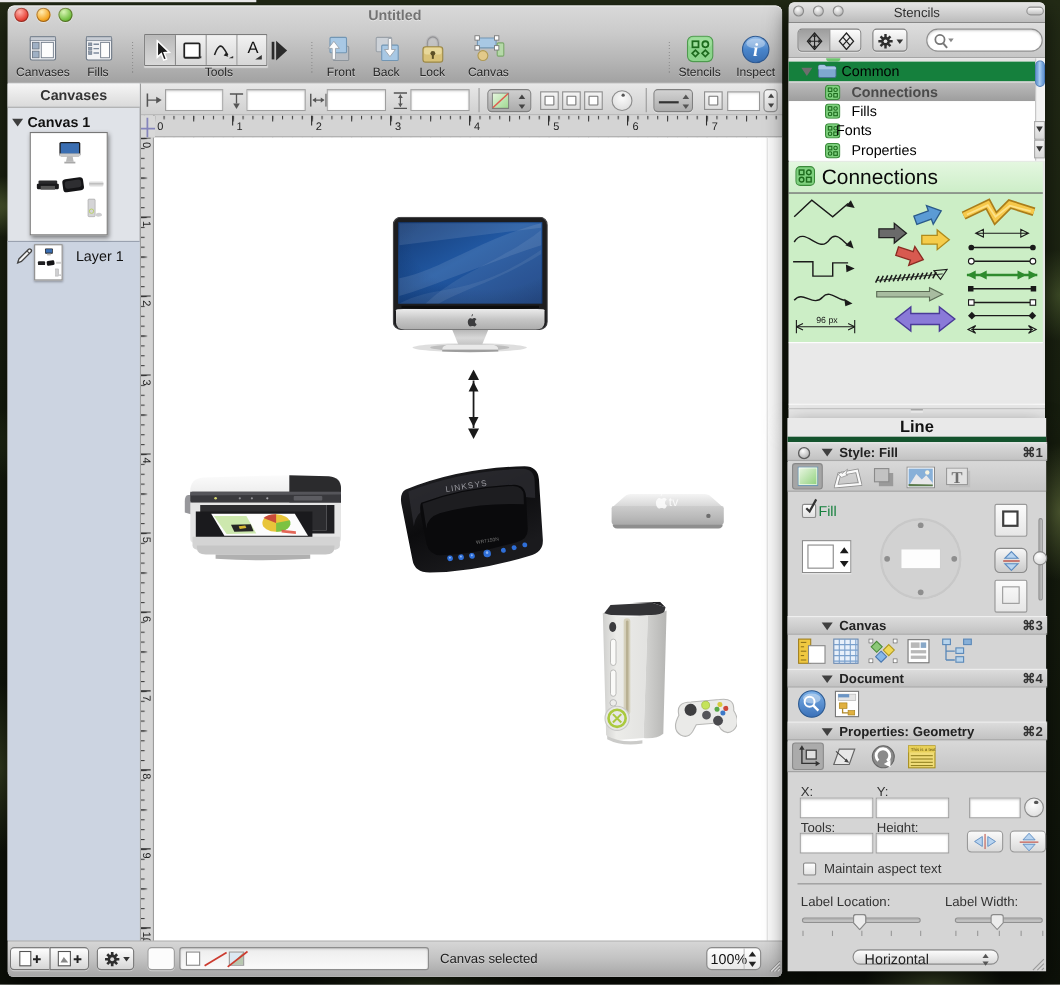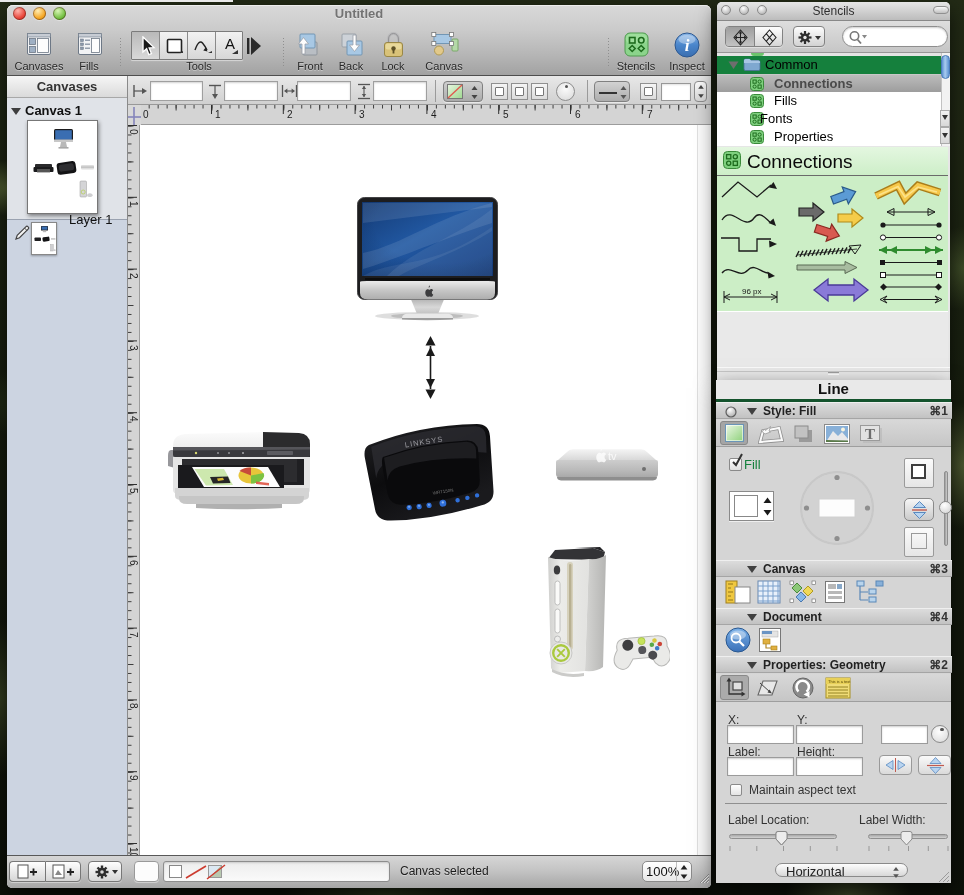--- a/index.html
+++ b/index.html
@@ -72,21 +72,21 @@
 #slist { position:absolute; left:717px; top:53px; width:233px; height:93px; background:#fff; overflow:hidden; }
 .srow { position:absolute; left:0; width:233px; height:18px; font-size:13px; color:#000; }
 #sheader { position:absolute; left:717px; top:147px; width:231px; height:29px;
   background:linear-gradient(180deg,#e4f7e0,#cdeec8); border-bottom:1px solid #9bb89b; }
 #sbody { position:absolute; left:717px; top:176px; width:231px; height:135px; background:#cceec6; }
 #sempty { position:absolute; left:717px; top:311px; width:231px; height:69px; background:#e9e9e9; border-top:1px solid #fff; }
 
 #inspwin { position:absolute; left:716px; top:380px; width:235px; height:503px;
   background:#d5d5d5; box-shadow:0 8px 20px rgba(0,0,0,.65); }
 #ititle { position:absolute; left:716px; top:380px; width:235px; height:22px; background:#e9e9e9;
-  border-bottom:3px solid #14532d; text-align:center; font-weight:bold; font-size:15px; color:#111; }
+  border-bottom:5px solid #14532d; text-align:center; font-weight:bold; font-size:15px; color:#111; }
 .ihead { position:absolute; left:716px; width:236px; height:17px;
   background:linear-gradient(180deg,#dcdcdc,#c2c2c2); border-top:1px solid #efefef; border-bottom:1px solid #a5a5a5;
   font-size:12px; font-weight:bold; color:#222; }
 .icmd { position:absolute; right:4px; top:1px; font-size:12px; font-weight:bold; color:#333; }
 .itri { position:absolute; width:0; height:0; border-left:5px solid transparent; border-right:5px solid transparent; border-top:7px solid #404040; }
 .ifield { position:absolute; height:19px; background:#fff; border:1px solid #9b9b9b; box-shadow:inset 0 1px 2px rgba(0,0,0,.2); }
 .ilabel { position:absolute; font-size:12px; color:#333; }
 </style>
 </head>
 <body>
@@ -408,21 +408,21 @@
     <rect x="10.8" y="7.6" width="3.4" height="1.6" fill="#bbb"></rect>
     <rect x="2.5" y="14.5" width="6.5" height="3.5" rx="0.8" fill="#1f1f21"></rect>
     <g transform="rotate(-8 13.5 16)">
         <rect x="10.5" y="14" width="7" height="4.4" rx="1.2" fill="#131315"></rect>
       </g>
     <rect x="19" y="15" width="4.4" height="1.8" fill="#ccc"></rect>
     <rect x="18.6" y="21.5" width="2.6" height="6.5" fill="#cfcfd1" stroke="#a0a0a0" stroke-width="0.4"></rect>
     <path d="M21.6,26.5 q1.6,-0.7 2.2,0.4 l-0.5,1 q-1.4,0.4 -1.9,-0.6 z" fill="#c9c9cb"></path>
   </svg>
 </div>
-<div class="abs" style="left:69px; top:212px; font-size:13px; color:#111;">Layer 1</div>
+<div class="abs" style="left:69px; top:225px; font-size:13px; color:#111;">Layer 1</div>
 <div id="canvas"></div>
 <svg class="abs" style="left:357px; top:197px;" width="141" height="126" viewBox="0 0 141 126">
   <defs>
     <linearGradient id="scr" x1="0" y1="0" x2="1" y2="1">
       <stop offset="0" stop-color="#143a74"></stop>
         <stop offset="0.45" stop-color="#2158a2"></stop>
         <stop offset="1" stop-color="#173f80"></stop>
     </linearGradient>
     <radialGradient id="vig" cx="0.62" cy="0.3" r="0.95">
       <stop offset="0.55" stop-color="#0a2a5a" stop-opacity="0"></stop>
@@ -1056,21 +1056,21 @@
   </svg>
 </div>
 <div class="ilabel" style="left:728px; top:713px;">X:</div>
 <div class="ifield" style="left:727px; top:725px; width:67px;"></div>
 <div class="ilabel" style="left:797px; top:713px;">Y:</div>
 <div class="ifield" style="left:796px; top:725px; width:67px;"></div>
 <div class="ifield" style="left:881px; top:725px; width:47px;"></div>
 <div class="abs" style="left:931px; top:725px; width:18px; height:18px; border-radius:50%; background:radial-gradient(circle at 45% 35%,#fdfdfd,#d8d8d8); border:1px solid #8a8a8a;">
   <div class="abs" style="left:8px; top:1.5px; width:3.5px; height:3.5px; border-radius:50%; background:#555;"></div>
 </div>
-<div class="ilabel" style="left:728px; top:745px;">Label:</div>
+<div class="ilabel" style="left:728px; top:745px;">Tools:</div>
 <div class="ifield" style="left:727px; top:757px; width:67px;"></div>
 <div class="ilabel" style="left:797px; top:745px;">Height:</div>
 <div class="ifield" style="left:796px; top:757px; width:67px;"></div>
 <div class="abs" style="left:879px; top:755px; width:33px; height:20px; background:linear-gradient(180deg,#fafafa,#dadada); border:1px solid #999; border-radius:4px;">
   <svg class="abs" style="left:5px; top:2px;" width="21" height="14" viewBox="0 0 21 14">
     <line x1="10.5" y1="0" x2="10.5" y2="14" stroke="#c05a50" stroke-width="1"></line>
     <path d="M1,7 l7,-4.5 l0,9 z" fill="#b8d4f0" stroke="#5a8ac0" stroke-width="0.8"></path>
     <path d="M20,7 l-7,-4.5 l0,9 z" fill="#b8d4f0" stroke="#5a8ac0" stroke-width="0.8"></path>
   </svg>
 </div>

